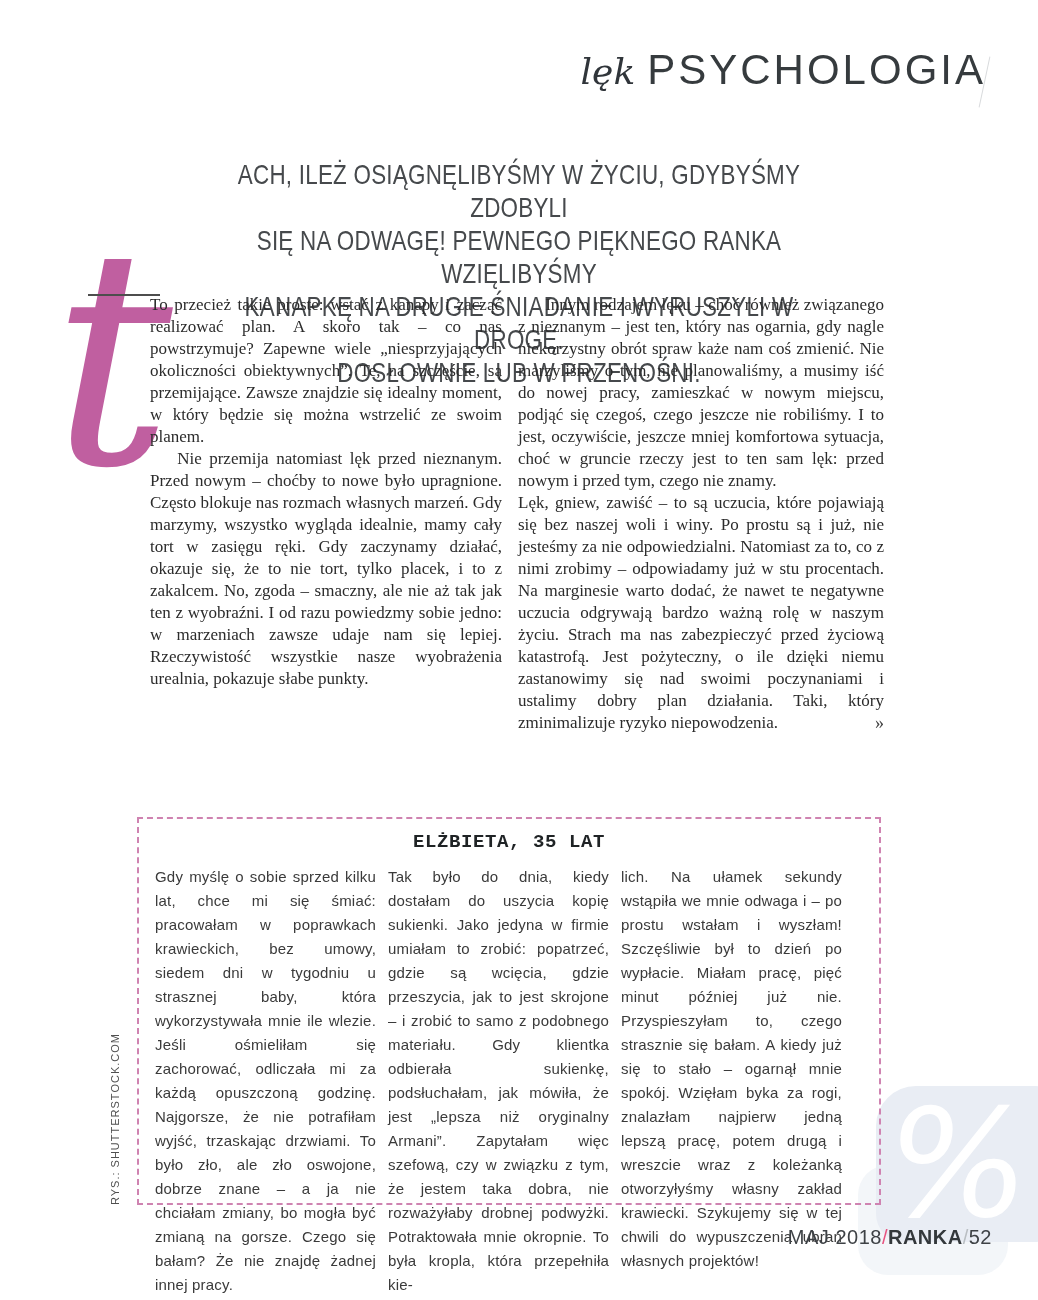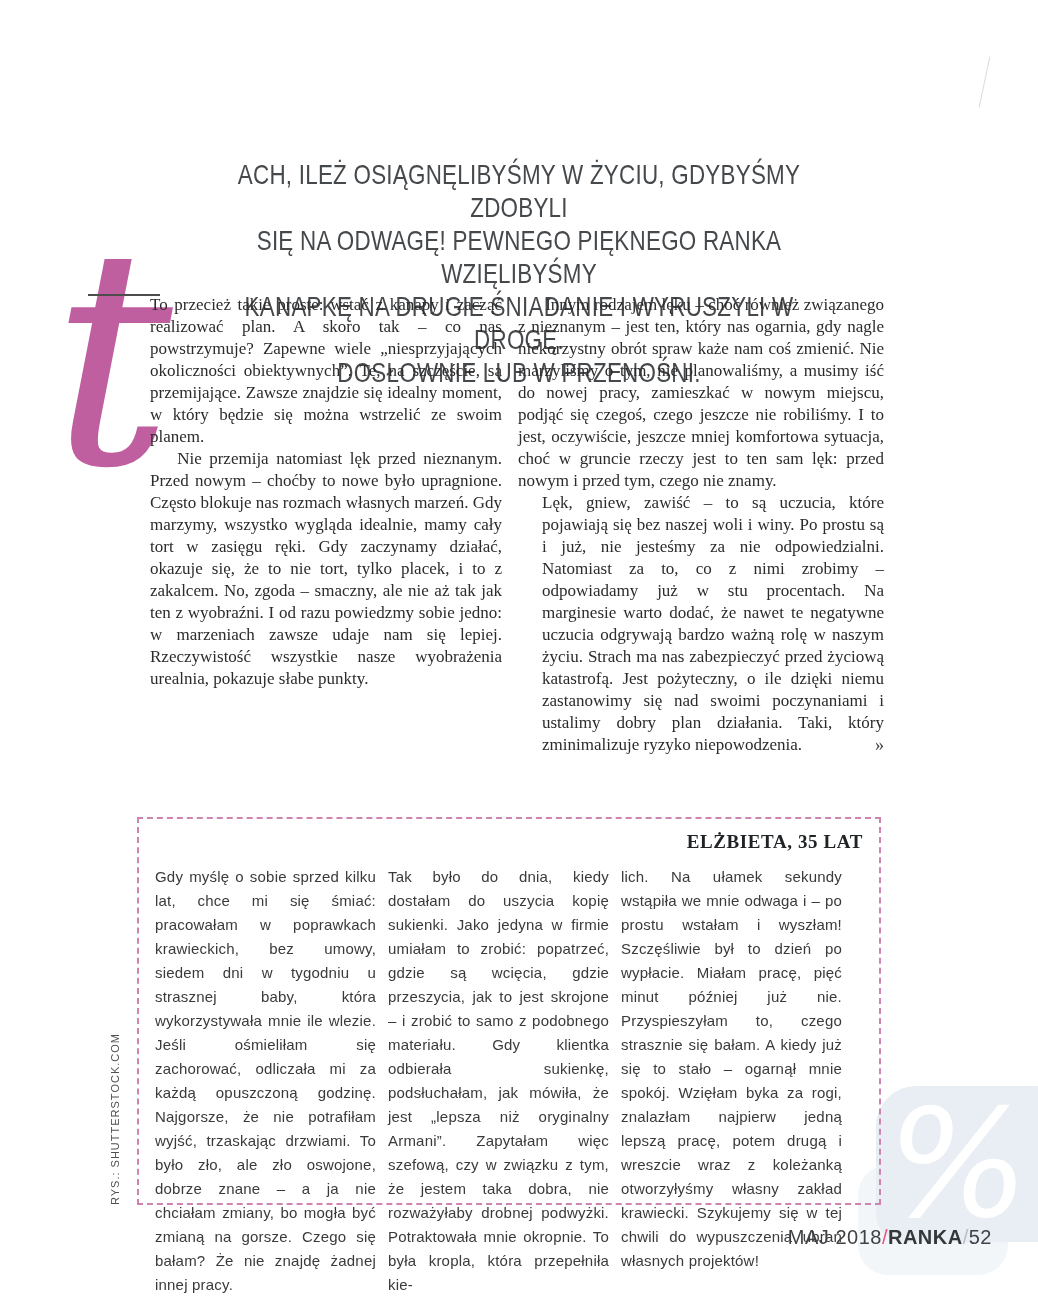--- a/index.html
+++ b/index.html
@@ -27,27 +27,27 @@
 
   
   .columns{position:absolute;top:294px;left:150px;width:734px;display:flex;gap:16px;z-index:1;}
   .col{font-size:17px;line-height:22px;text-align:justify;}
   .col-left{width:352px;}
   .col-right{width:366px;}
   .col p{margin:0;}
   .col p.indent{text-indent:1.6em;}
   .col h3{font-family:"Liberation Sans","DejaVu Sans",sans-serif;font-size:19px;
         letter-spacing:0.3px;color:#1f2325;margin:12px 0 5px 0;}
-  p.last{position:relative;margin-left:24px;}
+  p.last{position:relative;}
   .cont{position:absolute;right:0;bottom:0;font-size:18px;color:#444;}
 
   
   .quote-box{position:absolute;left:137px;top:817px;width:744px;height:388px;box-sizing:border-box;
         border:2px dashed #cf83b1;padding:10px 16px 0 16px;background:transparent;z-index:3;}
-  .quote-box h4{margin:2px 0 12px 0;text-align:right;font-family:Liberation Serif, serif;
+  .quote-box h4{margin:2px 0 12px 0;text-align:center;font-family:Liberation Mono, monospace;
         font-size:19px;letter-spacing:0.6px;color:#1f2325;}
   .box-cols{display:flex;gap:12px;}
   .box-cols p{margin:0;width:221px;font-family:"Liberation Sans","DejaVu Sans",sans-serif;
         font-size:15px;line-height:24px;letter-spacing:0.2px;color:#3a3a3a;text-align:justify;}
 
   
   .credit{position:absolute;left:109px;top:1205px;transform:rotate(-90deg);transform-origin:0 0;
         white-space:nowrap;font-family:"Liberation Sans","DejaVu Sans",sans-serif;
         font-size:11px;letter-spacing:1px;color:#4f4f4f;}
 
@@ -64,20 +64,23 @@
         letter-spacing:0.5px;color:#3e4246;}
   .pagefooter .mag{font-weight:bold;color:#33383b;}
   .pagefooter .sl1{color:#e75480;}
   .pagefooter .sl2{color:#b9bec2;}
 </style>
 </head>
 <body>
 
 <div class="page">
 
+  <header class="masthead">
+    <span class="kicker">lęk</span><span class="masthead-title">PSYCHOLOGIA</span>
+  </header>
   <div class="header-rule"></div>
 
   <section class="lede">
     <div class="lede-line">ACH, ILEŻ OSIĄGNĘLIBYŚMY W ŻYCIU, GDYBYŚMY ZDOBYLI</div>
     <div class="lede-line">SIĘ NA ODWAGĘ! PEWNEGO PIĘKNEGO RANKA WZIĘLIBYŚMY</div>
     <div class="lede-line">KANAPKĘ NA DRUGIE ŚNIADANIE I WYRUSZYLI W DROGĘ.</div>
     <div class="lede-line">DOSŁOWNIE LUB W PRZENOŚNI.</div>
   </section>
 
   <div class="dropcap">t</div>

